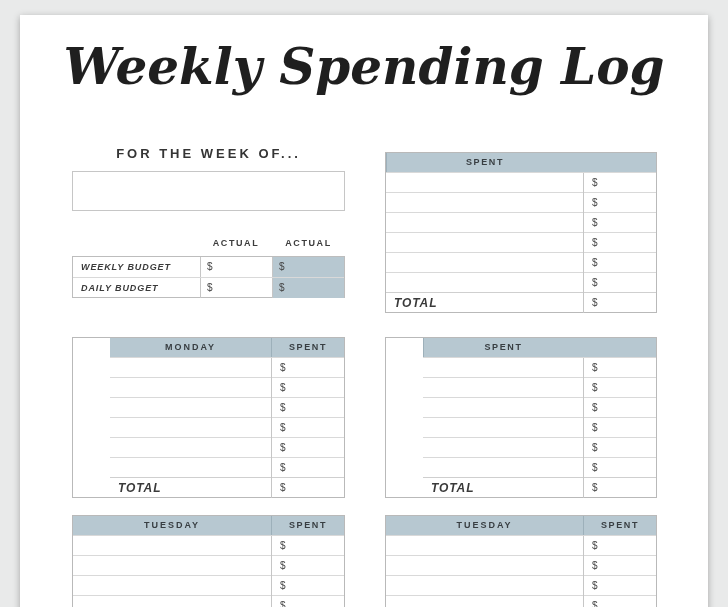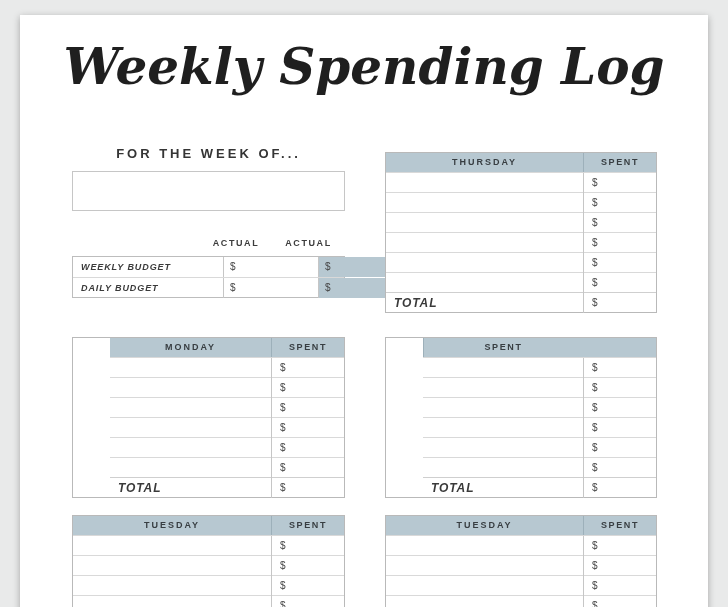--- a/index.html
+++ b/index.html
@@ -73,21 +73,20 @@
   .budget-table {
     top: 241px;
     border: 1px solid #bdbdbd;
     background: #fff;
   }
   .b-row {
     display: grid;
     grid-template-columns: 127px 72px 72px;
     height: 20px;
     line-height: 20px;
-    gap: 23px;
   }
   .b-row + .b-row { border-top: 1px solid var(--inner-border); }
   .b-label {
     font-size: 9px;
     font-weight: bold;
     font-style: italic;
     letter-spacing: 0.9px;
     padding-left: 8px;
     color: #3a3a3a;
   }
@@ -167,21 +166,20 @@
     </div>
     <div class="b-row">
       <div class="b-label">DAILY BUDGET</div>
       <div class="b-amount">$</div>
       <div class="b-amount actual">$</div>
     </div>
   </div>
 
   <div class="abs col-right day-table pos-thursday">
     <div class="dt-header">
-      <div>THURSDAY</div>
       <div class="dt-spent">SPENT</div>
     </div>
     <div>
 
         <div class="dt-row">
           <div></div>
           <div class="dt-amount"><span>$</span></div>
         </div>
 
         <div class="dt-row">

